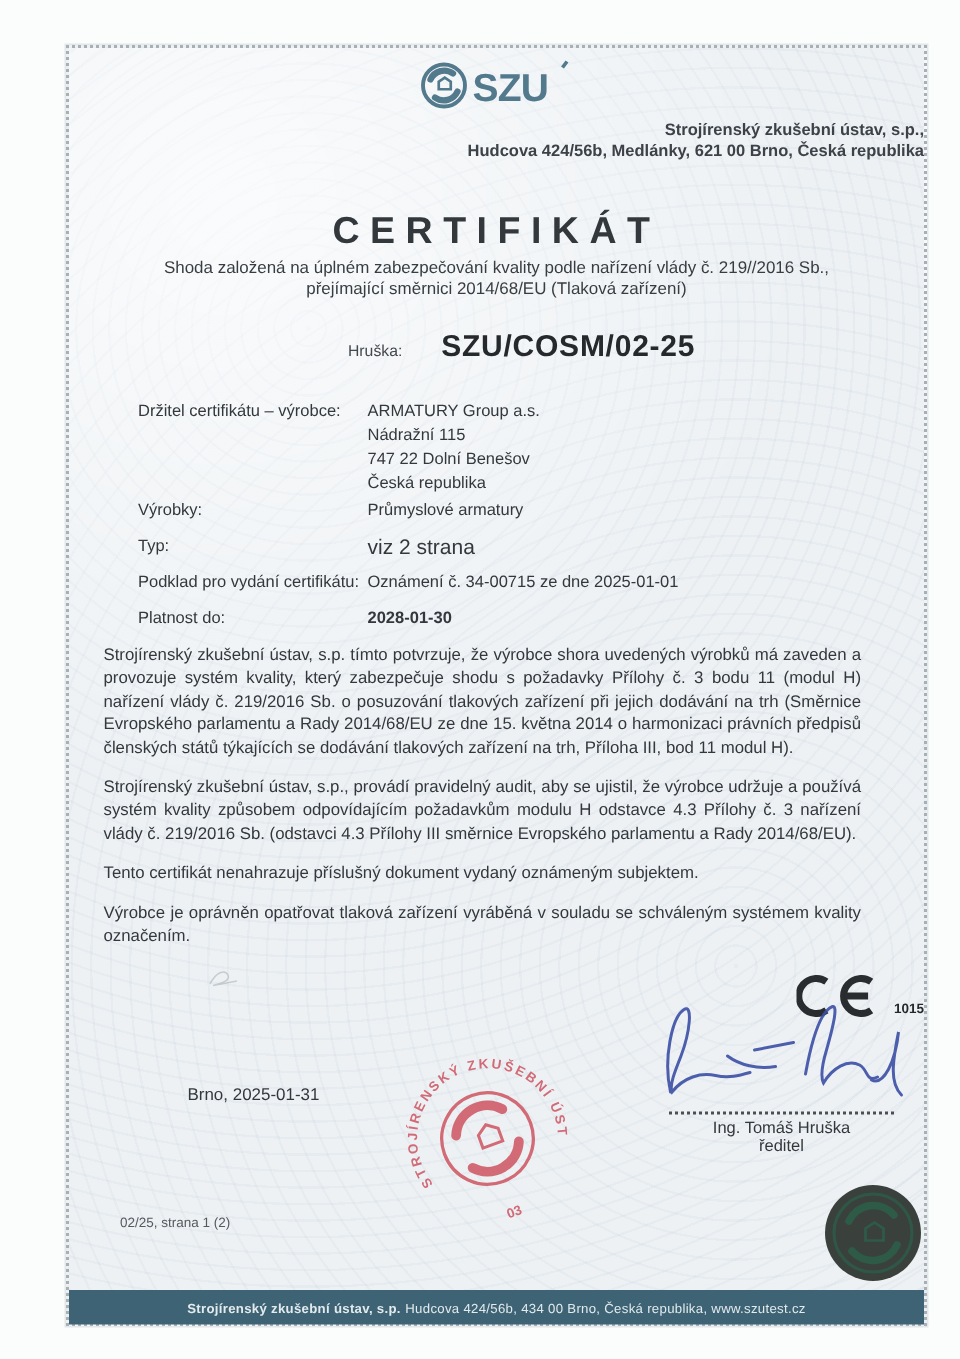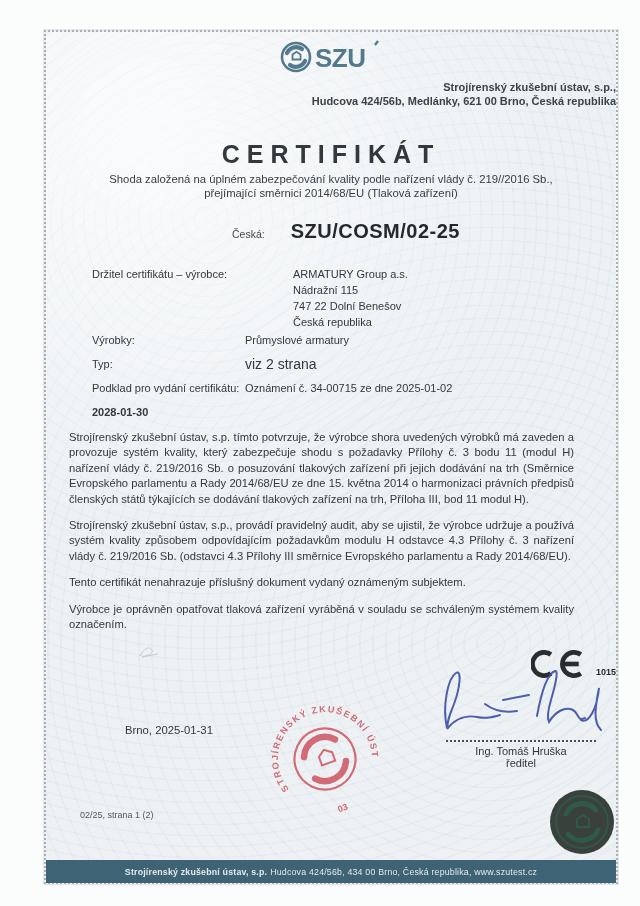--- a/index.html
+++ b/index.html
@@ -30,21 +30,21 @@
          font-size:25px;font-weight:bold;letter-spacing:7px;color:#33383c;}
   .subtitle{position:absolute;top:141px;left:20px;right:20px;text-align:center;
             font-size:11.3px;line-height:13.5px;color:#383d41;}
   .cislo-row{position:absolute;top:188px;left:186px;display:flex;align-items:baseline;}
   .cislo-label{font-size:10.5px;color:#45494d;}
   .cislo-value{font-size:20px;font-weight:bold;margin-left:26px;letter-spacing:.5px;color:#26292c;}
   .fields{position:absolute;top:234px;left:46px;right:34px;font-size:11px;line-height:16px;}
   .frow{display:flex;align-items:flex-start;}
   .flabel{min-width:153px;white-space:nowrap;color:#33383c;}
   .fval{color:#33383c;}
-  .frow.gap-big{margin-bottom:2px;gap:48px;}
+  .frow.gap-big{margin-bottom:2px;}
   .frow.gap{margin-bottom:8px;}
   .paras{position:absolute;top:398px;left:23px;right:42px;
          font-size:11.2px;line-height:15.4px;text-align:justify;color:#33383c;}
   .paras p{margin:0 0 11px 0;}
   .ce{position:absolute;top:618px;left:0;right:0;display:flex;
       justify-content:flex-end;align-items:flex-end;}
   .ce-num{font-size:9px;font-weight:bold;margin-left:5px;margin-bottom:1px;color:#26292c;}
   .pencil{position:absolute;top:610px;left:90px;opacity:.45;}
   .date{position:absolute;top:692px;left:43px;font-size:11.3px;color:#33383c;padding-left:36px;}
   .stamp{position:absolute;top:652px;left:204px;transform:rotate(-20deg);opacity:.92;}
@@ -84,21 +84,21 @@
     <div>Hudcova 424/56b, Medlánky, 621 00  Brno, Česká republika</div>
   </div>
 
   <div class="title">CERTIFIKÁT</div>
   <div class="subtitle">
     <div>Shoda založená na úplném zabezpečování kvality podle nařízení vlády č. 219//2016 Sb.,</div>
     <div>přejímající směrnici 2014/68/EU (Tlaková zařízení)</div>
   </div>
 
   <div class="cislo-row">
-    <span class="cislo-label">Česká:</span>
+    <span class="cislo-label">Hruška:</span>
     <span class="cislo-value">SZU/COSM/02-25</span>
   </div>
 
   <div class="fields">
     <div class="frow gap-big">
       <span class="flabel">Držitel certifikátu – výrobce:</span>
       <span class="fval">
         <div>ARMATURY Group a.s.</div>
         <div>Nádražní 115</div>
         <div>747 22 Dolní Benešov</div>
@@ -108,23 +108,24 @@
     <div class="frow gap">
       <span class="flabel">Výrobky:</span>
       <span class="fval">Průmyslové armatury</span>
     </div>
     <div class="frow gap">
       <span class="flabel">Typ:</span>
       <span class="fval" style="font-size:14px">viz 2 strana</span>
     </div>
     <div class="frow gap">
       <span class="flabel">Podklad pro vydání certifikátu:</span>
-      <span class="fval">Oznámení č. 34-00715 ze dne 2025-01-02</span>
+      <span class="fval">Oznámení č. 34-00715 ze dne 2025-01-01</span>
     </div>
     <div class="frow">
+      <span class="flabel">Platnost do:</span>
       <span class="fval" style="font-weight:bold">2028-01-30</span>
     </div>
   </div>
 
   <div class="paras">
     <p>Strojírenský zkušební ústav, s.p. tímto potvrzuje, že výrobce shora uvedených výrobků má zaveden a provozuje systém kvality, který zabezpečuje shodu s požadavky Přílohy č. 3 bodu 11 (modul H) nařízení vlády č. 219/2016 Sb. o posuzování tlakových zařízení při jejich dodávání na trh (Směrnice Evropského parlamentu a Rady 2014/68/EU ze dne 15. května 2014 o harmonizaci právních předpisů členských států týkajících se dodávání tlakových zařízení na trh, Příloha III, bod 11 modul H).</p>
     <p>Strojírenský zkušební ústav, s.p., provádí pravidelný audit, aby se ujistil, že výrobce udržuje a používá systém kvality způsobem odpovídajícím požadavkům modulu H odstavce 4.3 Přílohy č. 3 nařízení vlády č. 219/2016 Sb. (odstavci 4.3 Přílohy III směrnice Evropského parlamentu a Rady 2014/68/EU).</p>
     <p>Tento certifikát nenahrazuje příslušný dokument vydaný oznámeným subjektem.</p>
     <p>Výrobce je oprávněn opatřovat tlaková zařízení vyráběná v souladu se schváleným systémem kvality označením.</p>
   </div>

